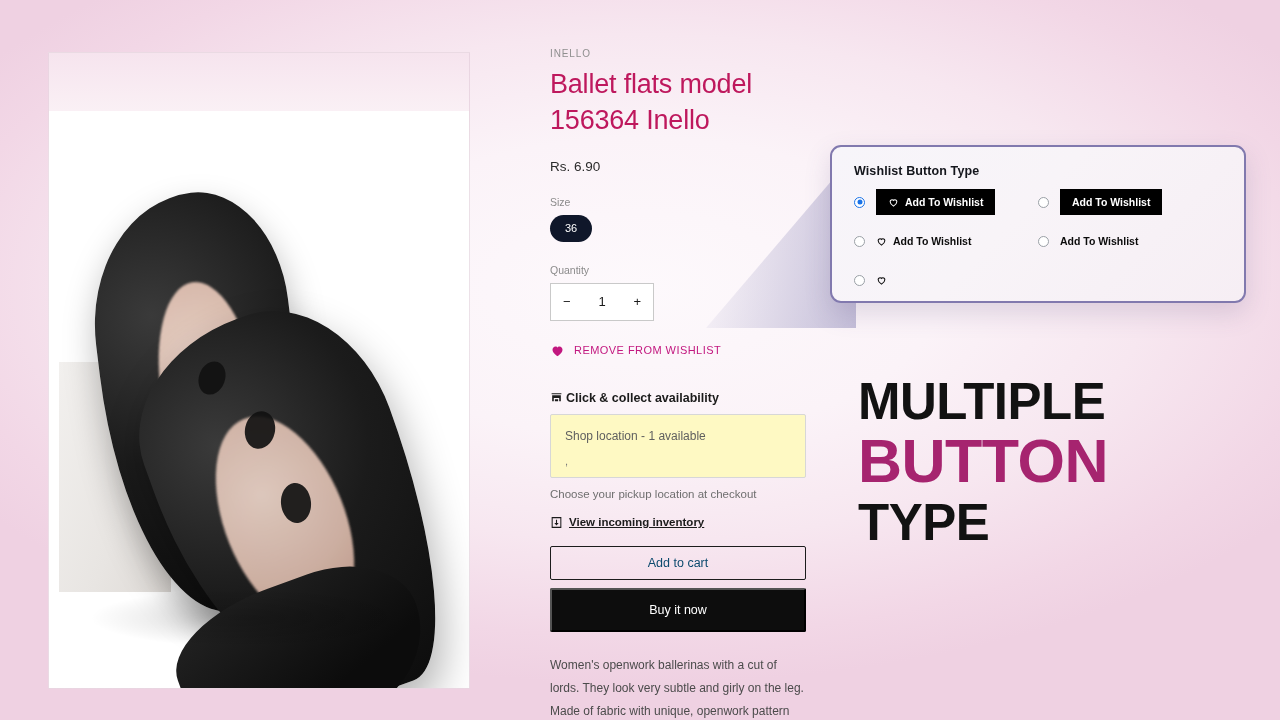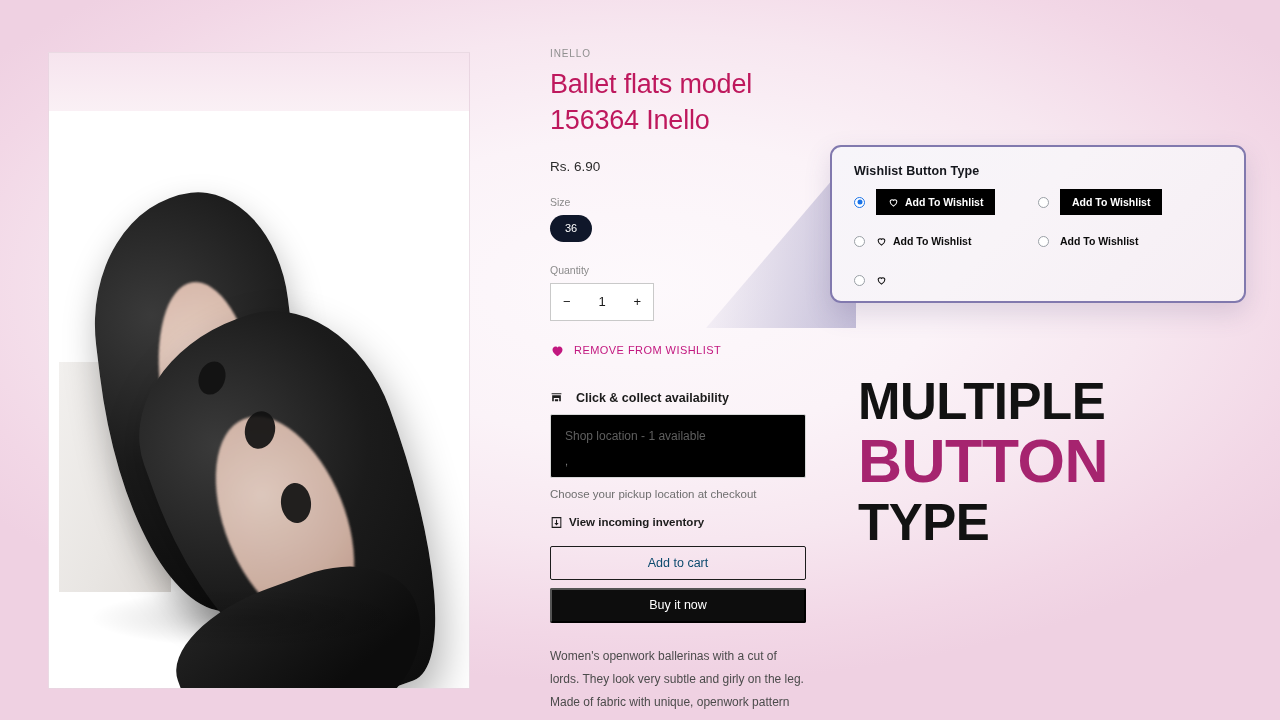--- a/index.html
+++ b/index.html
@@ -82,37 +82,37 @@
   }
   .qty span { cursor:default; }
   .qty .num { font-size:13px; }
 
   .wish-link {
     display:flex; align-items:center; gap:9px; margin-top:22px;
     color:#c2177f; font-size:11px; letter-spacing:.45px; font-weight:500; text-transform:uppercase;
   }
   .heart-filled { width:15px; height:15px; display:block; }
 
-  .cc-head { display:flex; align-items:center; gap:13px; margin-top:33px; font-size:12.5px; font-weight:700; color:#1b1b1b; }
+  .cc-head { display:flex; align-items:center; gap:3px; margin-top:33px; font-size:12.5px; font-weight:700; color:#1b1b1b; }
   .cc-box {
-    margin-top:9px; border:1px solid #d7d7d7; background:#000000; border-radius:2px;
+    margin-top:9px; border:1px solid #d7d7d7; background:#fef9c3; border-radius:2px;
     padding:14px 14px 10px; min-height:62px;
   }
   .cc-line1 { font-size:12px; color:#5f5f5f; }
   .cc-line2 { font-size:11px; color:#7a7a7a; margin-top:12px; }
   .cc-note { font-size:11.5px; color:#6f6f6f; margin-top:10px; }
   .inv-link { display:flex; align-items:center; gap:6px; margin-top:16px; font-size:11.5px; color:#1b1b1b; font-weight:700; }
-  .inv-link span.txt { }
+  .inv-link span.txt { text-decoration:underline; }
 
   .btn {
     width:100%; height:34px; display:flex; align-items:center; justify-content:center;
     font-size:12.5px; border-radius:2px; margin-top:17px;
   }
   .btn-outline { border:1px solid #1c1c1c; background:transparent; color:#0c4a6e; }
-  .btn-solid { background:#0d0d0d; color:#fff; margin-top:8px; height:35px; }
+  .btn-solid { background:#0d0d0d; color:#fff; margin-top:8px; height:44px; }
 
   .desc { margin-top:22px; font-size:12px; line-height:1.92; color:#4b4b4b; }
 
   
   .cone {
     position:absolute; left:706px; top:152px; width:150px; height:176px;
     background: linear-gradient(100deg, rgba(160,155,196,0.0) 0%, rgba(151,146,190,0.55) 100%);
     clip-path: polygon(100% 0%, 100% 100%, 0% 100%);
     pointer-events:none;
   }

